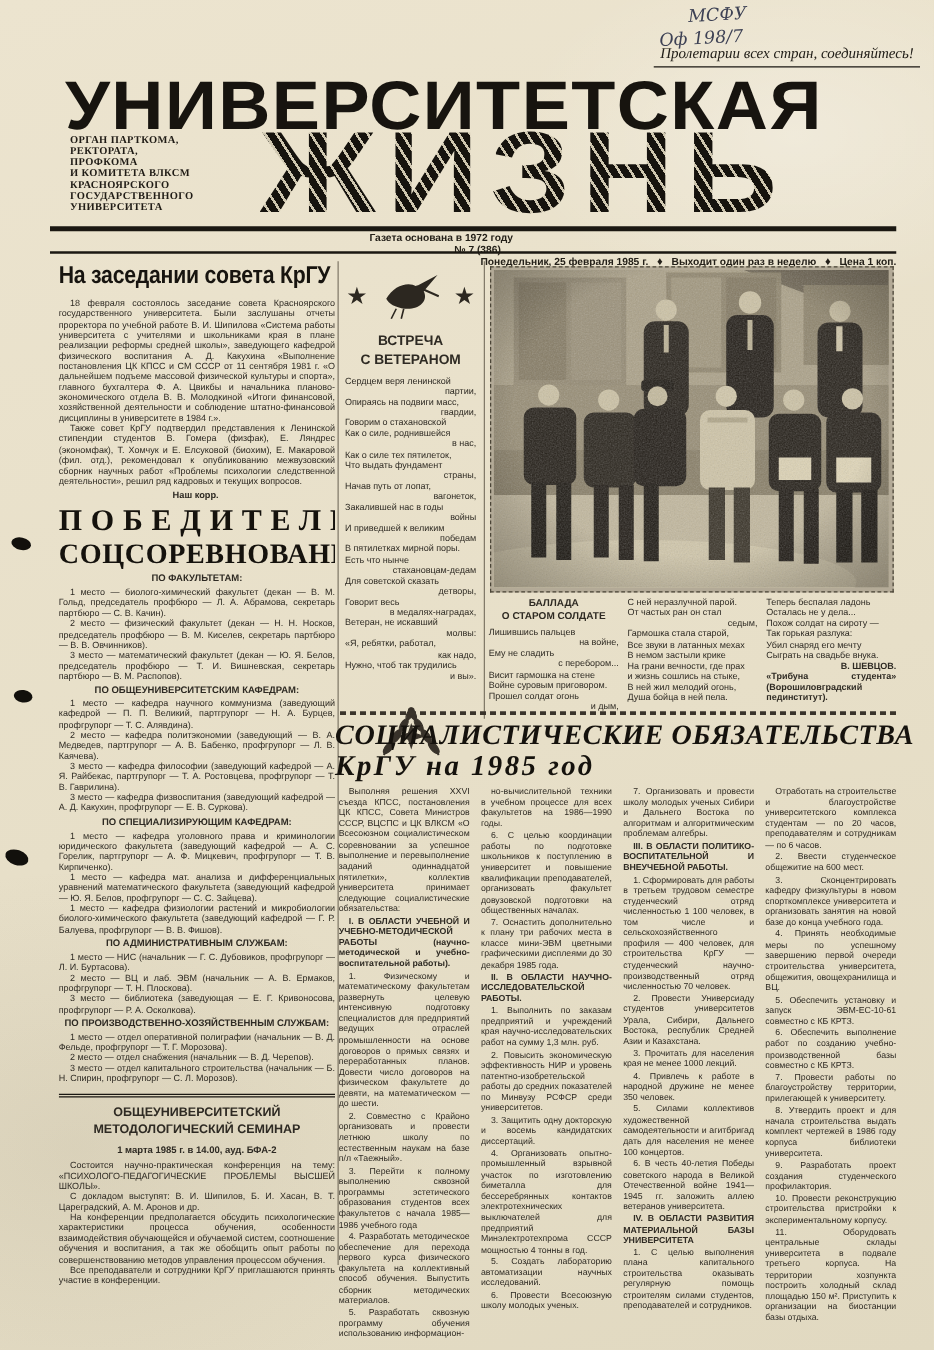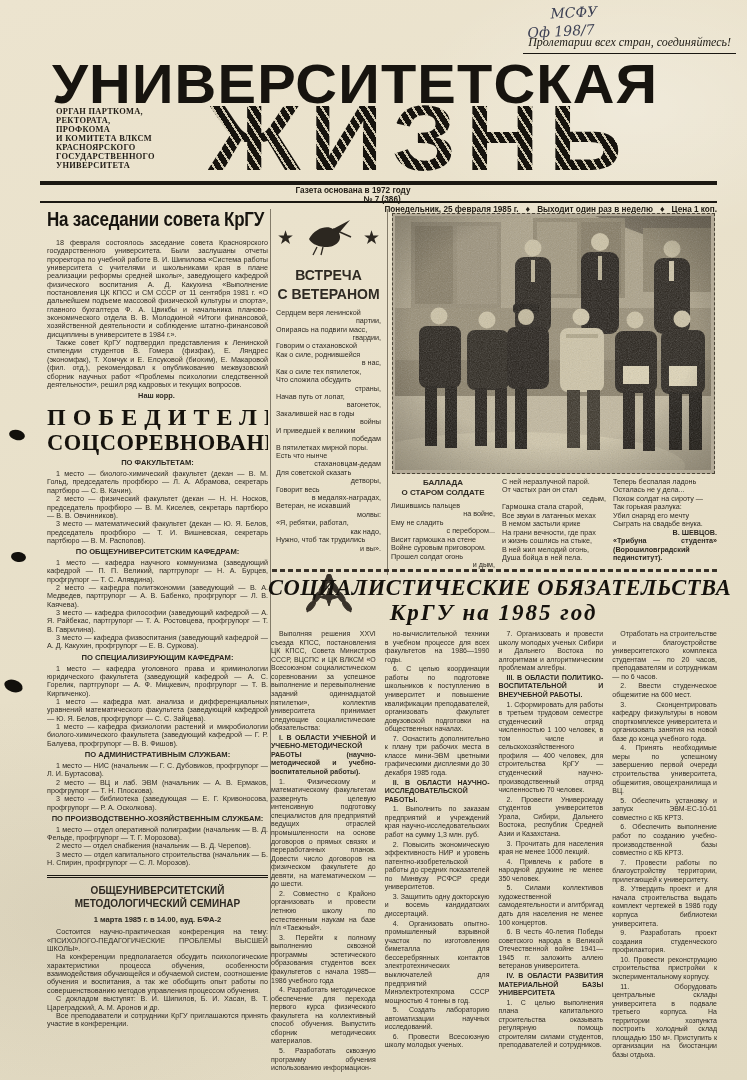--- a/index.html
+++ b/index.html
@@ -60,21 +60,21 @@
   .v1 { left:270px; top:209px; height:803px; }
   .v2 { left:387px; top:209px; height:366px; }
   .punch { position:absolute; background:#12100c; border-radius:50%; }
   .p1 { left:9px;  top:430px; width:16px; height:10px; transform:rotate(12deg); }
   .p2 { left:11px; top:552px; width:15px; height:10px; transform:rotate(8deg); }
   .p3 { left:4px;  top:680px; width:19px; height:12px; transform:rotate(18deg); }
   
   .col-mid { position:absolute; left:276px; top:213px; width:105px; }
   .emblem-row { display:flex; align-items:center; justify-content:space-between; padding:0 1px; height:48px; }
   .star-glyph { font-size:19px; color:#2c2720; line-height:1; }
-  .vet-title { text-align:center; font-weight:bold; font-size:14px; line-height:1.35; margin:5px 0 5px; }
+  .vet-title { text-align:center; font-weight:bold; font-size:11px; line-height:1.35; margin:5px 0 5px; }
   .pl { font-size:7.2px; line-height:1.17; }
   .pl.r { text-align:right; }
   .laurel-wrap { display:flex; justify-content:center; margin-top:11px; }
   
   .photo-frame { position:absolute; left:392px; top:213px; width:323px; height:261px;
     border:1.5px dashed #4a4436; padding:2px; background:#b3aa97; }
   .photo-frame svg { display:block; }
   
   .ballad { position:absolute; left:391px; top:478px; width:326px; display:flex; gap:7px; }
   .bcol { width:104px; flex:0 0 auto; }
@@ -82,21 +82,21 @@
   .bl { font-size:7.2px; line-height:1.18; }
   .bl.r { text-align:right; }
   .bl.author { text-align:right; font-weight:bold; }
   .bl.src { font-weight:bold; text-align:justify; }
   
   .oblig-sep { position:absolute; left:272px; top:569px; width:445px; height:2.5px;
     background:repeating-linear-gradient(90deg,#3a342b 0 5px,transparent 5px 8px); }
   .oblig-title { position:absolute; left:268px; top:575px; width:451px; text-align:center;
     font-family:"Liberation Serif", serif; font-style:italic; font-weight:bold; font-size:22.5px;
     letter-spacing:0.5px; color:#15120d; white-space:nowrap; }
-  .oblig-sub { position:absolute; left:268px; top:600px; width:451px; text-align:center;
+  .oblig-sub { position:absolute; left:268px; top:600px; width:451px; text-align:left;
     font-family:"Liberation Serif", serif; font-style:italic; font-weight:bold; font-size:23px;
     letter-spacing:2px; color:#15120d; }
   .oblig-cols { position:absolute; left:271px; top:630px; width:446px; height:450px; overflow:hidden;
     display:flex; gap:9px; }
   .ocol { flex:1 1 0; min-width:0; }
   .op { font-size:7px; line-height:1.225; text-align:justify; text-indent:8px; margin-bottom:1px; overflow-wrap:break-word; }
   .op.sec { font-weight:bold; }
 </style>
 </head>
 <body>
@@ -173,22 +173,22 @@
         <p class="w item">2 место — отдел снабжения (начальник — В. Д. Черепов).</p>
         <p class="w item">3 место — отдел капитального строительства (начальник — Б. Н. Спирин, профгрупорг — С. Л. Морозов).</p>
       </div>
 
     <div class="seminar">
       <div class="sem-t">ОБЩЕУНИВЕРСИТЕТСКИЙ</div>
       <div class="sem-t">МЕТОДОЛОГИЧЕСКИЙ СЕМИНАР</div>
       <div class="sem-when">1 марта 1985 г. в 14.00, ауд. БФА-2</div>
       <div>
           <p class="sem-p">Состоится научно-практическая конференция на тему: «ПСИХОЛОГО-ПЕДАГОГИЧЕСКИЕ ПРОБЛЕМЫ ВЫСШЕЙ ШКОЛЫ».</p>
+          <p class="sem-p">С докладом выступят: В. И. Шипилов, Б. И. Хасан, В. Т. Цареградский, А. М. Аронов и др.</p>
           <p class="sem-p">На конференции предполагается обсудить психологические характеристики процесса обучения, особенности взаимодействия обучающейся и обучаемой систем, соотношение обучения и воспитания, а так же обобщить опыт работы по совершенствованию методов управления процессом обучения.</p>
-          <p class="sem-p">С докладом выступят: В. И. Шипилов, Б. И. Хасан, В. Т. Цареградский, А. М. Аронов и др.</p>
           <p class="sem-p">Все преподаватели и сотрудники КрГУ приглашаются принять участие в конференции.</p>
         </div>
     </div>
   </div>
 
   <div class="vrule v1"></div>
   <div class="vrule v2"></div>
 
   <div class="col-mid">
     <div class="emblem-row">
@@ -206,21 +206,21 @@
     </div>
     <div>
         <div class="pl">Сердцем веря ленинской</div>
         <div class="pl r">партии,</div>
         <div class="pl">Опираясь на подвиги масс,</div>
         <div class="pl r">гвардии,</div>
         <div class="pl">Говорим о стахановской</div>
         <div class="pl">Как о силе, роднившейся</div>
         <div class="pl r">в нас,</div>
         <div class="pl">Как о силе тех пятилеток,</div>
-        <div class="pl">Что сложила обсудить</div>
+        <div class="pl">Что выдать фундамент</div>
         <div class="pl r">страны,</div>
         <div class="pl">Начав путь от лопат,</div>
         <div class="pl r">вагонеток,</div>
         <div class="pl">Закалившей нас в годы</div>
         <div class="pl r">войны</div>
         <div class="pl">И приведшей к великим</div>
         <div class="pl r">победам</div>
         <div class="pl">В пятилетках мирной поры.</div>
         <div class="pl">Есть что нынче</div>
         <div class="pl r">стахановцам-дедам</div>

